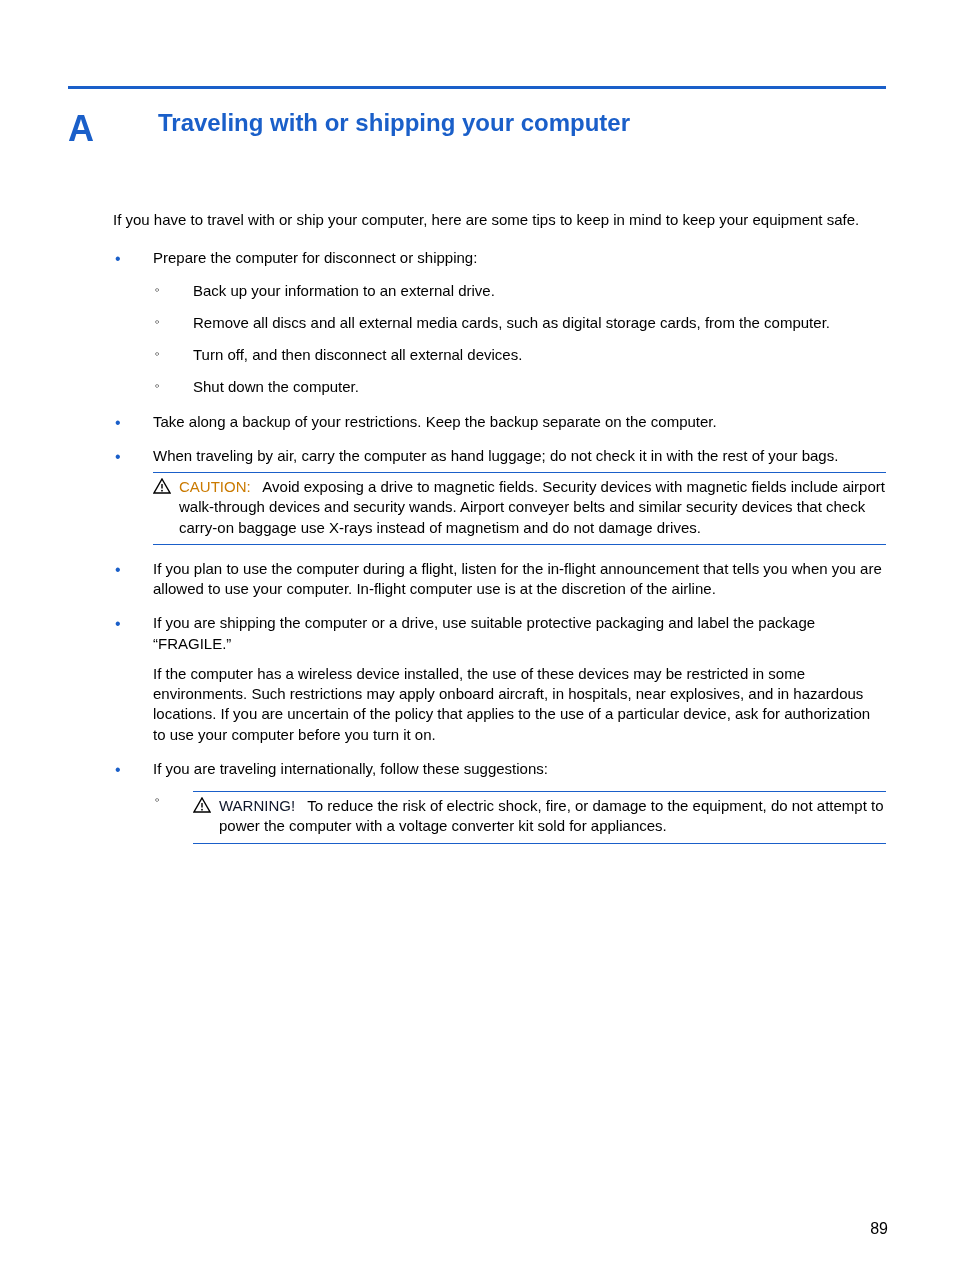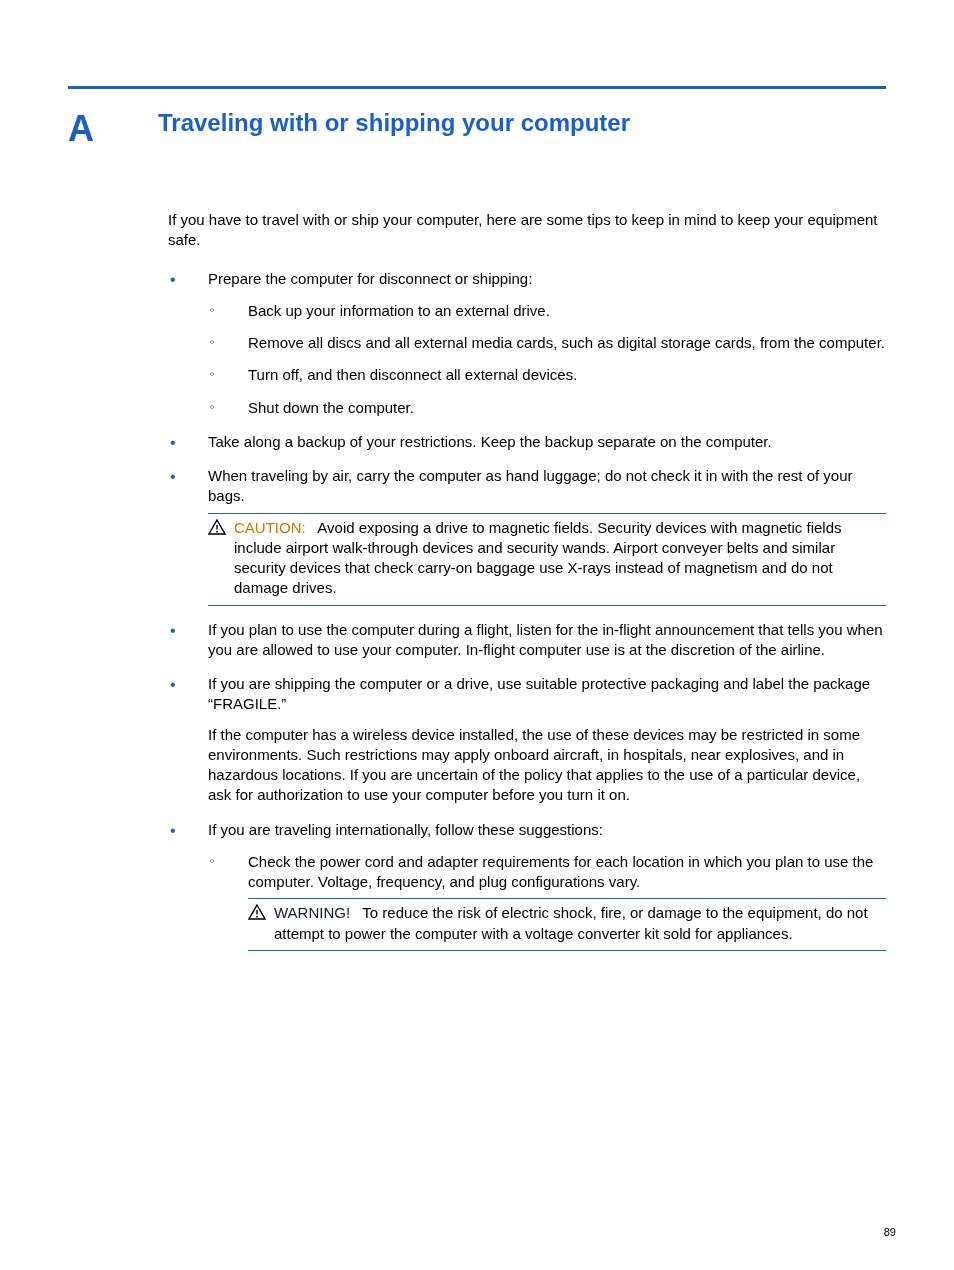--- a/index.html
+++ b/index.html
@@ -32,21 +32,21 @@
     flex-shrink: 0;
     line-height: 1.2;
   }
   .heading-title {
     color: #1a5fc9;
     font-weight: bold;
     font-size: 24px;
     line-height: 1.35;
   }
   .content {
-    margin-left: 100px;
+    margin-left: 45px;
   }
   .intro {
     margin-bottom: 18px;
     line-height: 1.35;
   }
   ul.top {
     list-style: none;
     padding: 0;
   }
   ul.top > li {
@@ -105,22 +105,22 @@
     height: 16px;
   }
   .alert-label {
     font-weight: normal;
   }
   .alert-label.caution { color: #ca7a00; }
   .alert-label.warning { color: #0f172a; }
   .page-number {
     position: absolute;
     bottom: 32px;
-    right: 58px;
-    font-size: 11px;
+    right: 66px;
+    font-size: 16px;
     margin-top: 16px;
   }
 </style>
 </head>
 <body>
 
 <div class="page">
   <div class="rule"></div>
 
   <div class="heading-row">
@@ -168,21 +168,20 @@
 
       <li>
         <span>If you are shipping the computer or a drive, use suitable protective packaging and label the package “FRAGILE.”</span>
         <p class="extra-para">If the computer has a wireless device installed, the use of these devices may be restricted in some environments. Such restrictions may apply onboard aircraft, in hospitals, near explosives, and in hazardous locations. If you are uncertain of the policy that applies to the use of a particular device, ask for authorization to use your computer before you turn it on.</p>
       </li>
 
       <li>
         <span>If you are traveling internationally, follow these suggestions:</span>
         <ul class="sub">
           <li>
-            <span>Check the power cord and adapter requirements for each location in which you plan to use the computer. Voltage, frequency, and plug configurations vary.</span>
             <div class="alert-box">
               <div class="alert-inner">
                 <svg class="alert-icon" viewBox="0 0 18 16">
                   <path d="M9 1 L17 15 L1 15 Z" fill="none" stroke="#000" stroke-width="1.4"></path>
                   <line x1="9" y1="6" x2="9" y2="10.5" stroke="#000" stroke-width="1.4"></line>
                   <circle cx="9" cy="12.7" r="0.9" fill="#000"></circle>
                 </svg>
                 <span class="alert-label warning">WARNING!</span>
                 <span> &nbsp; </span><span>To reduce the risk of electric shock, fire, or damage to the equipment, do not attempt to power the computer with a voltage converter kit sold for appliances.</span>
               </div>

